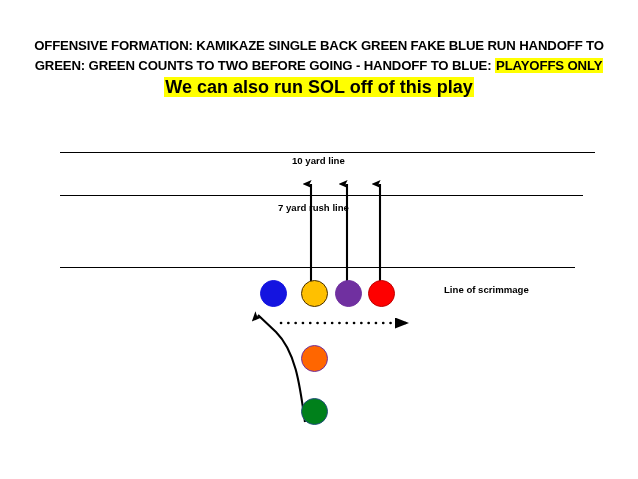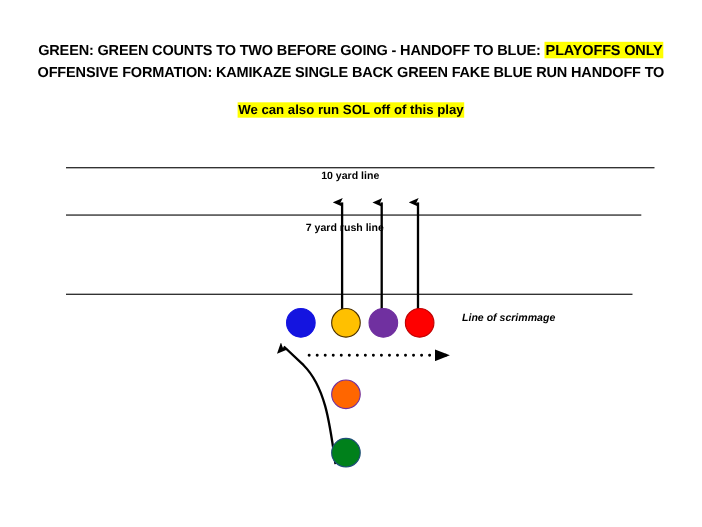--- a/index.html
+++ b/index.html
@@ -28,23 +28,23 @@
     text-align: center;
     line-height: 20px;
   }
   .title-line {
     font-size: 13.2px;
     font-weight: bold;
     letter-spacing: -0.15px;
     white-space: nowrap;
   }
   .title-line-3 {
-    font-size: 12px;
+    font-size: 18px;
     font-weight: bold;
-    margin-top: 14px;
+    margin-top: 1px;
   }
   .hl {
     background: #ffff00;
     padding: 0 1px;
   }
 
   
   .field-line {
     position: absolute;
     height: 0;
@@ -56,21 +56,21 @@
 
   
   .field-label {
     position: absolute;
     font-size: 9.6px;
     font-weight: bold;
     white-space: nowrap;
   }
   #label-10yard { left: 292px; top: 155px; }
   #label-7yard  { left: 278px; top: 202px; }
-  #label-scrim  { left: 420px; top: 284px; font-style: italic; }
+  #label-scrim  { left: 444px; top: 284px; }
 
   
   .player {
     position: absolute;
     width: 27px;
     height: 27px;
     border-radius: 50%;
     box-sizing: border-box;
   }
 
@@ -83,22 +83,22 @@
     height: 479px;
     pointer-events: none;
   }
 </style>
 </head>
 <body>
 
 <div id="page">
 
   <div id="title-block">
+    <div class="title-line">OFFENSIVE FORMATION: KAMIKAZE SINGLE BACK GREEN FAKE BLUE RUN HANDOFF TO</div>
     <div class="title-line"><span>GREEN: GREEN COUNTS TO TWO BEFORE GOING - HANDOFF TO BLUE:</span><span>&nbsp;</span><span class="hl">PLAYOFFS ONLY</span></div>
-    <div class="title-line">OFFENSIVE FORMATION: KAMIKAZE SINGLE BACK GREEN FAKE BLUE RUN HANDOFF TO</div>
     <div class="title-line-3"><span class="hl">We can also run SOL off of this play</span></div>
   </div>
 
   <div class="field-line" id="line-10yard"></div>
   <div class="field-line" id="line-7yard"></div>
   <div class="field-line" id="line-scrim"></div>
 
   <div class="field-label" id="label-10yard">10 yard line</div>
   <div class="field-label" id="label-7yard">7 yard rush line</div>
   <div class="field-label" id="label-scrim">Line of scrimmage</div>

